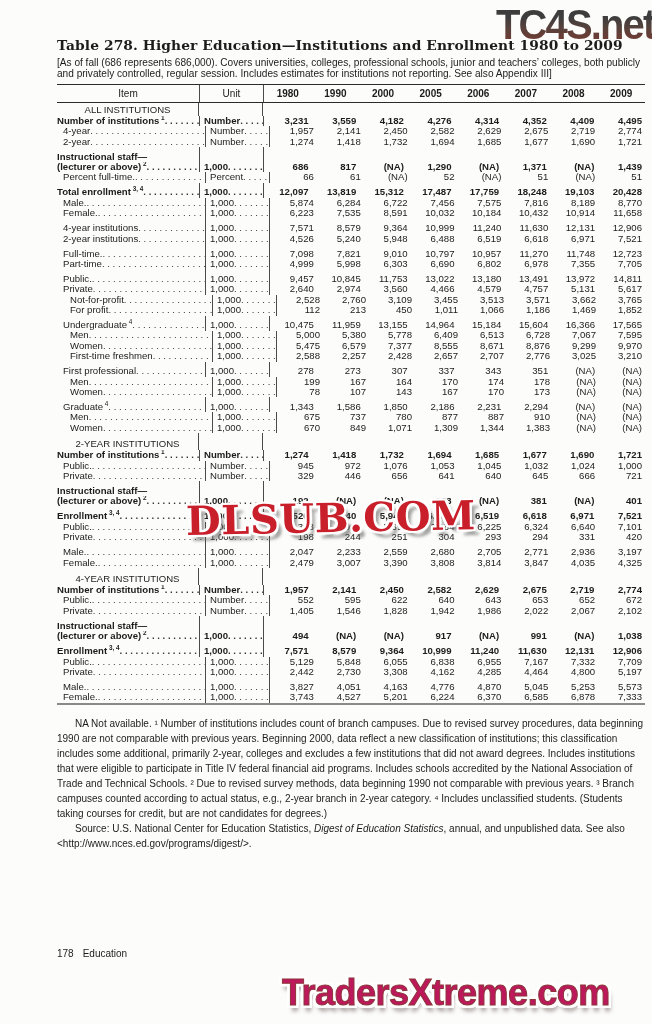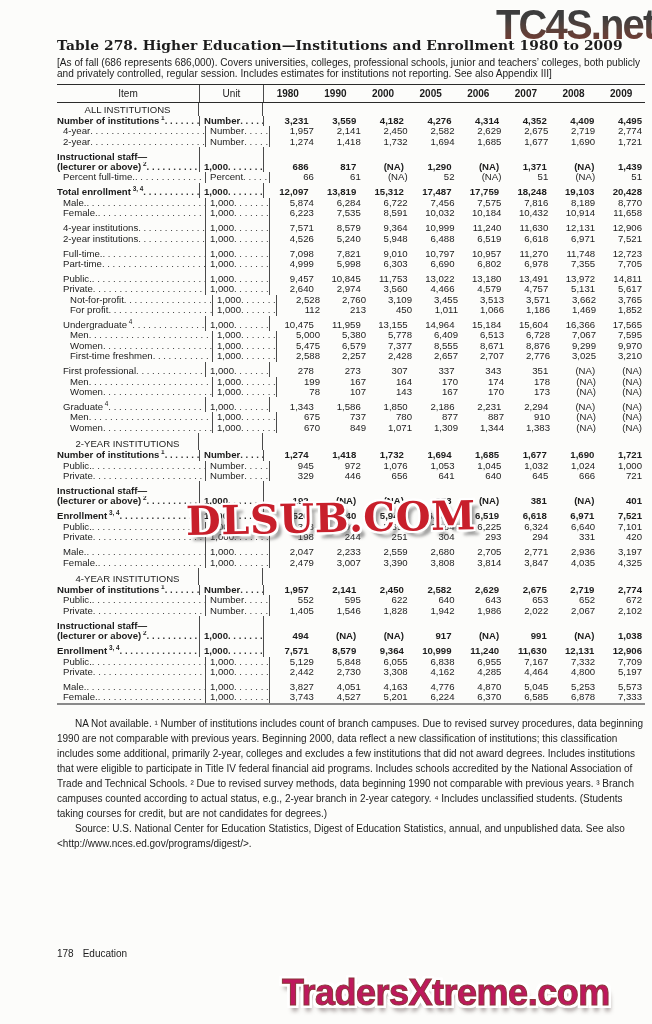--- a/index.html
+++ b/index.html
@@ -35,21 +35,21 @@
   .bold{font-weight:bold;}
   sup{font-size:6.4px;line-height:0;vertical-align:super;}
   .ind1{padding-left:6px;}
   .ind2{padding-left:13px;}
 
   
   .footnotes{margin-top:11px;font-size:10px;line-height:15px;}
   .footnotes p{margin:0;text-indent:18px;}
   .footnotes .fn-body{text-indent:0;}
   .footnotes .fn-body .fn-ind{padding-left:18px;}
-  .ital{}
+  .ital{font-style:italic;}
 
   
   .pagefoot{position:absolute;left:57px;top:948px;font-size:10px;}
   .pagefoot .pgnum{margin-right:9px;}
   .srcline{position:absolute;right:62px;top:971px;font-size:9.7px;color:#5c3a33;}
 
   
   .wm-top{
     position:absolute;top:0px;right:-2px;z-index:5;
     font-family:"Liberation Sans",sans-serif;font-weight:bold;

